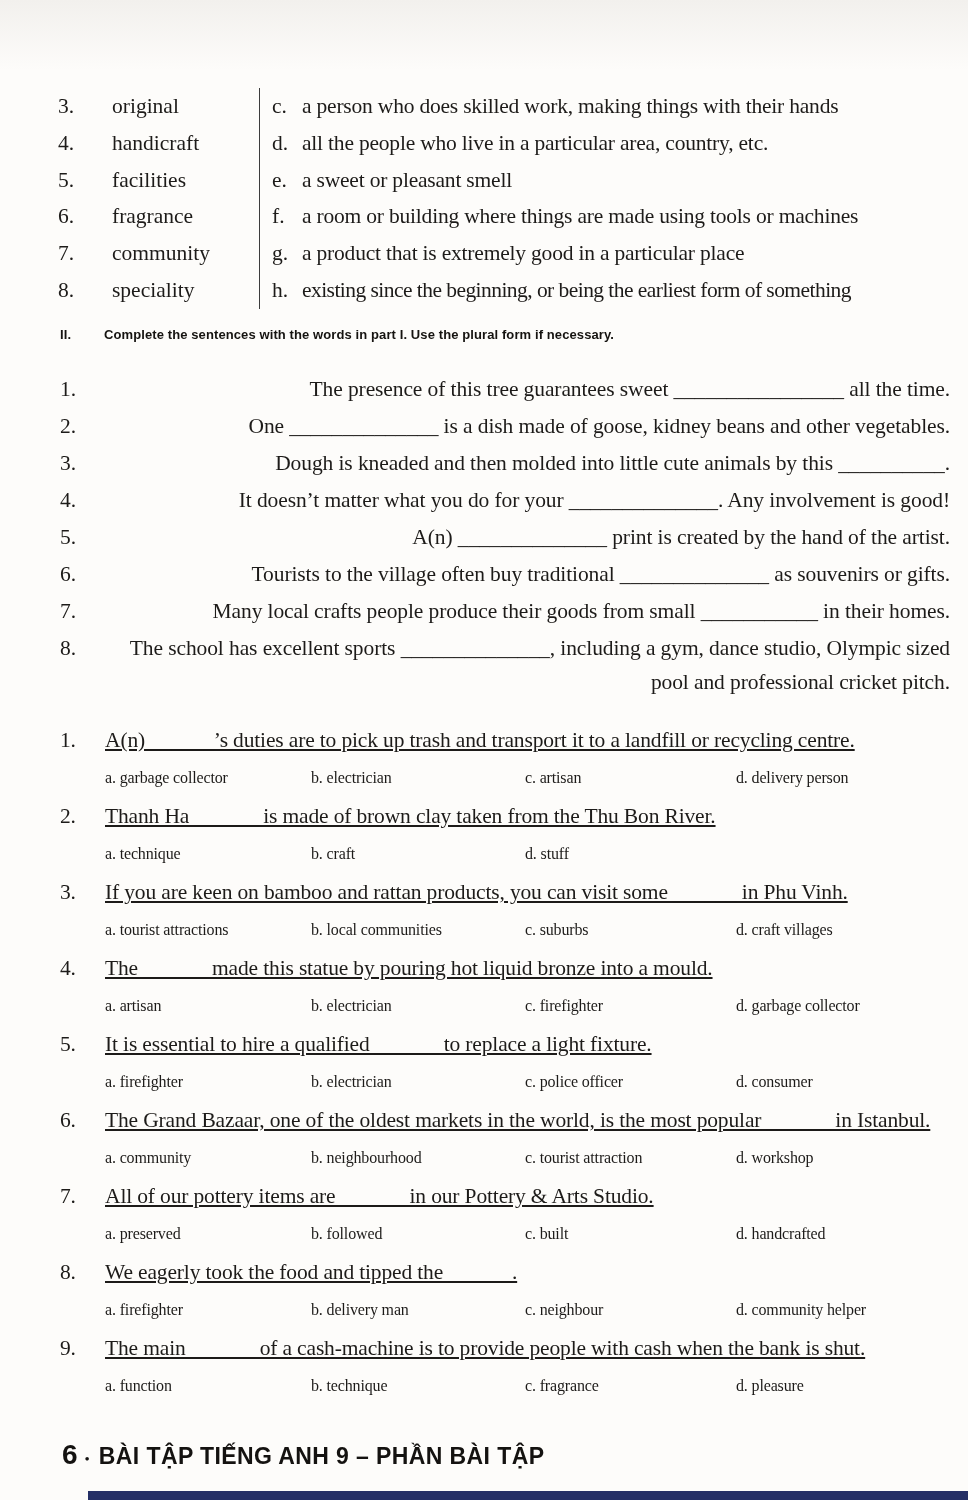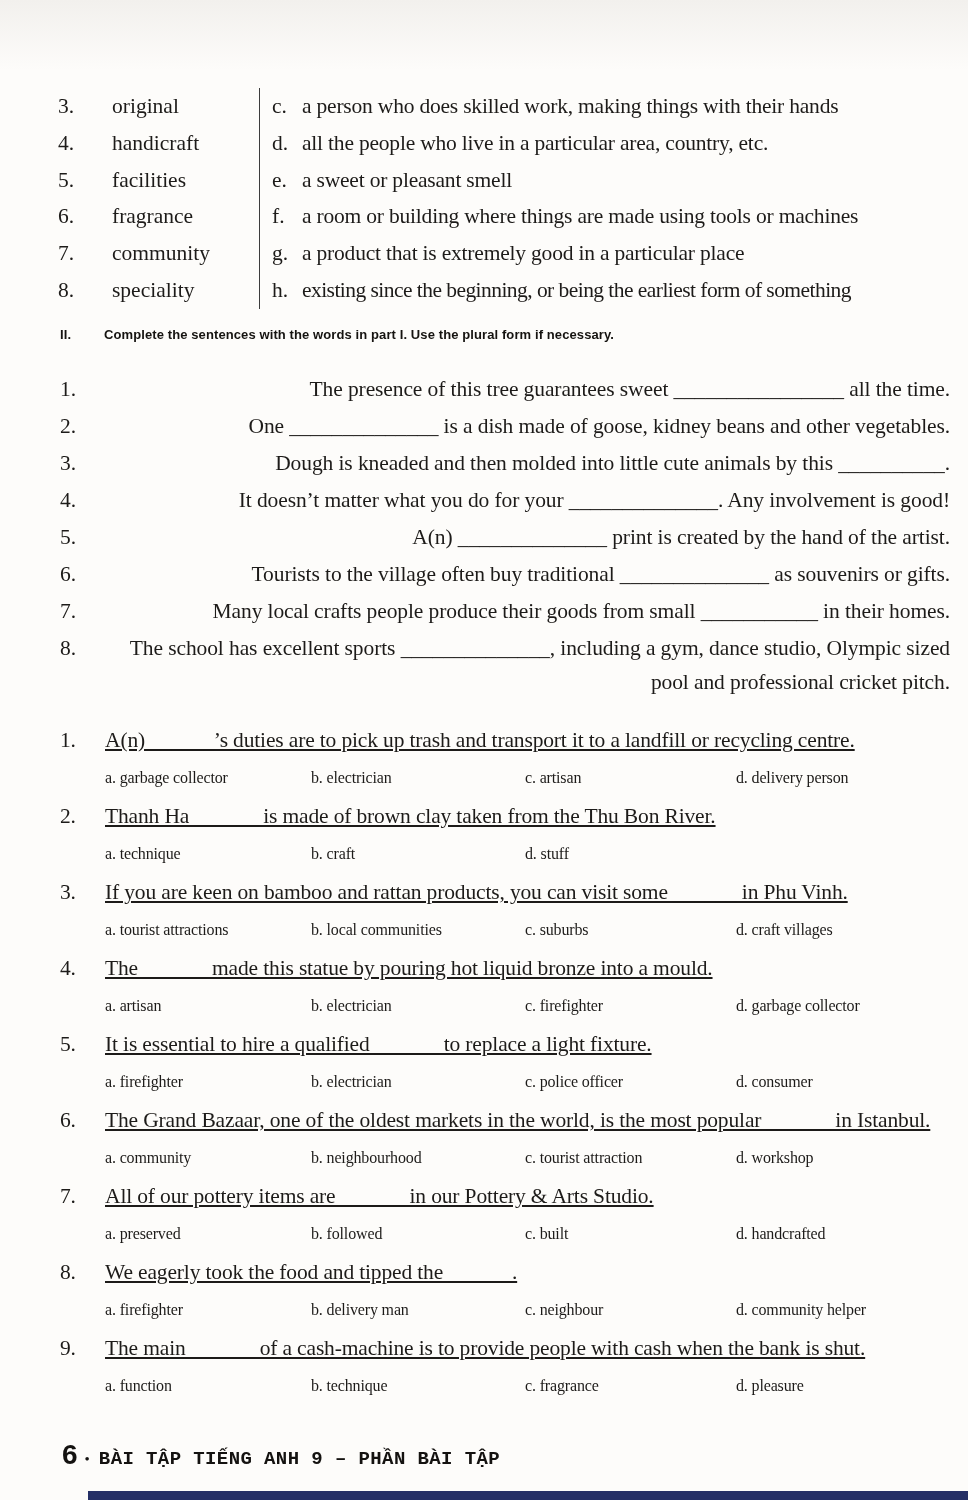--- a/index.html
+++ b/index.html
@@ -56,21 +56,21 @@
   .opt{flex:none;white-space:nowrap;letter-spacing:-0.15px;}
   .opt-a{width:206px;}
   .opt-b{width:214px;}
   .opt-c{width:211px;}
   .opt-d{flex:1;}
 
   
   .footer{position:absolute;left:62px;bottom:30px;display:flex;align-items:baseline;color:#141210;}
   .page-num{font-family:"Liberation Sans", sans-serif;font-weight:700;font-size:28px;line-height:28px;}
   .footer .sep{font-size:15px;margin:0 9px 0 7px;}
-  .book-title{font-family:Liberation Mono, monospace;font-weight:700;font-size:19px;letter-spacing:0.4px;}
+  .book-title{font-family:Liberation Sans, sans-serif;font-weight:700;font-size:23px;letter-spacing:0.4px;}
 
   
   .bottom-bar{position:absolute;left:88px;right:0;bottom:0;height:9px;}
 </style>
 </head>
 <body>
 
 <div class="page" style="background: rgb(253, 252, 250); color: rgb(29, 27, 25);">
 
   <section class="matching">

